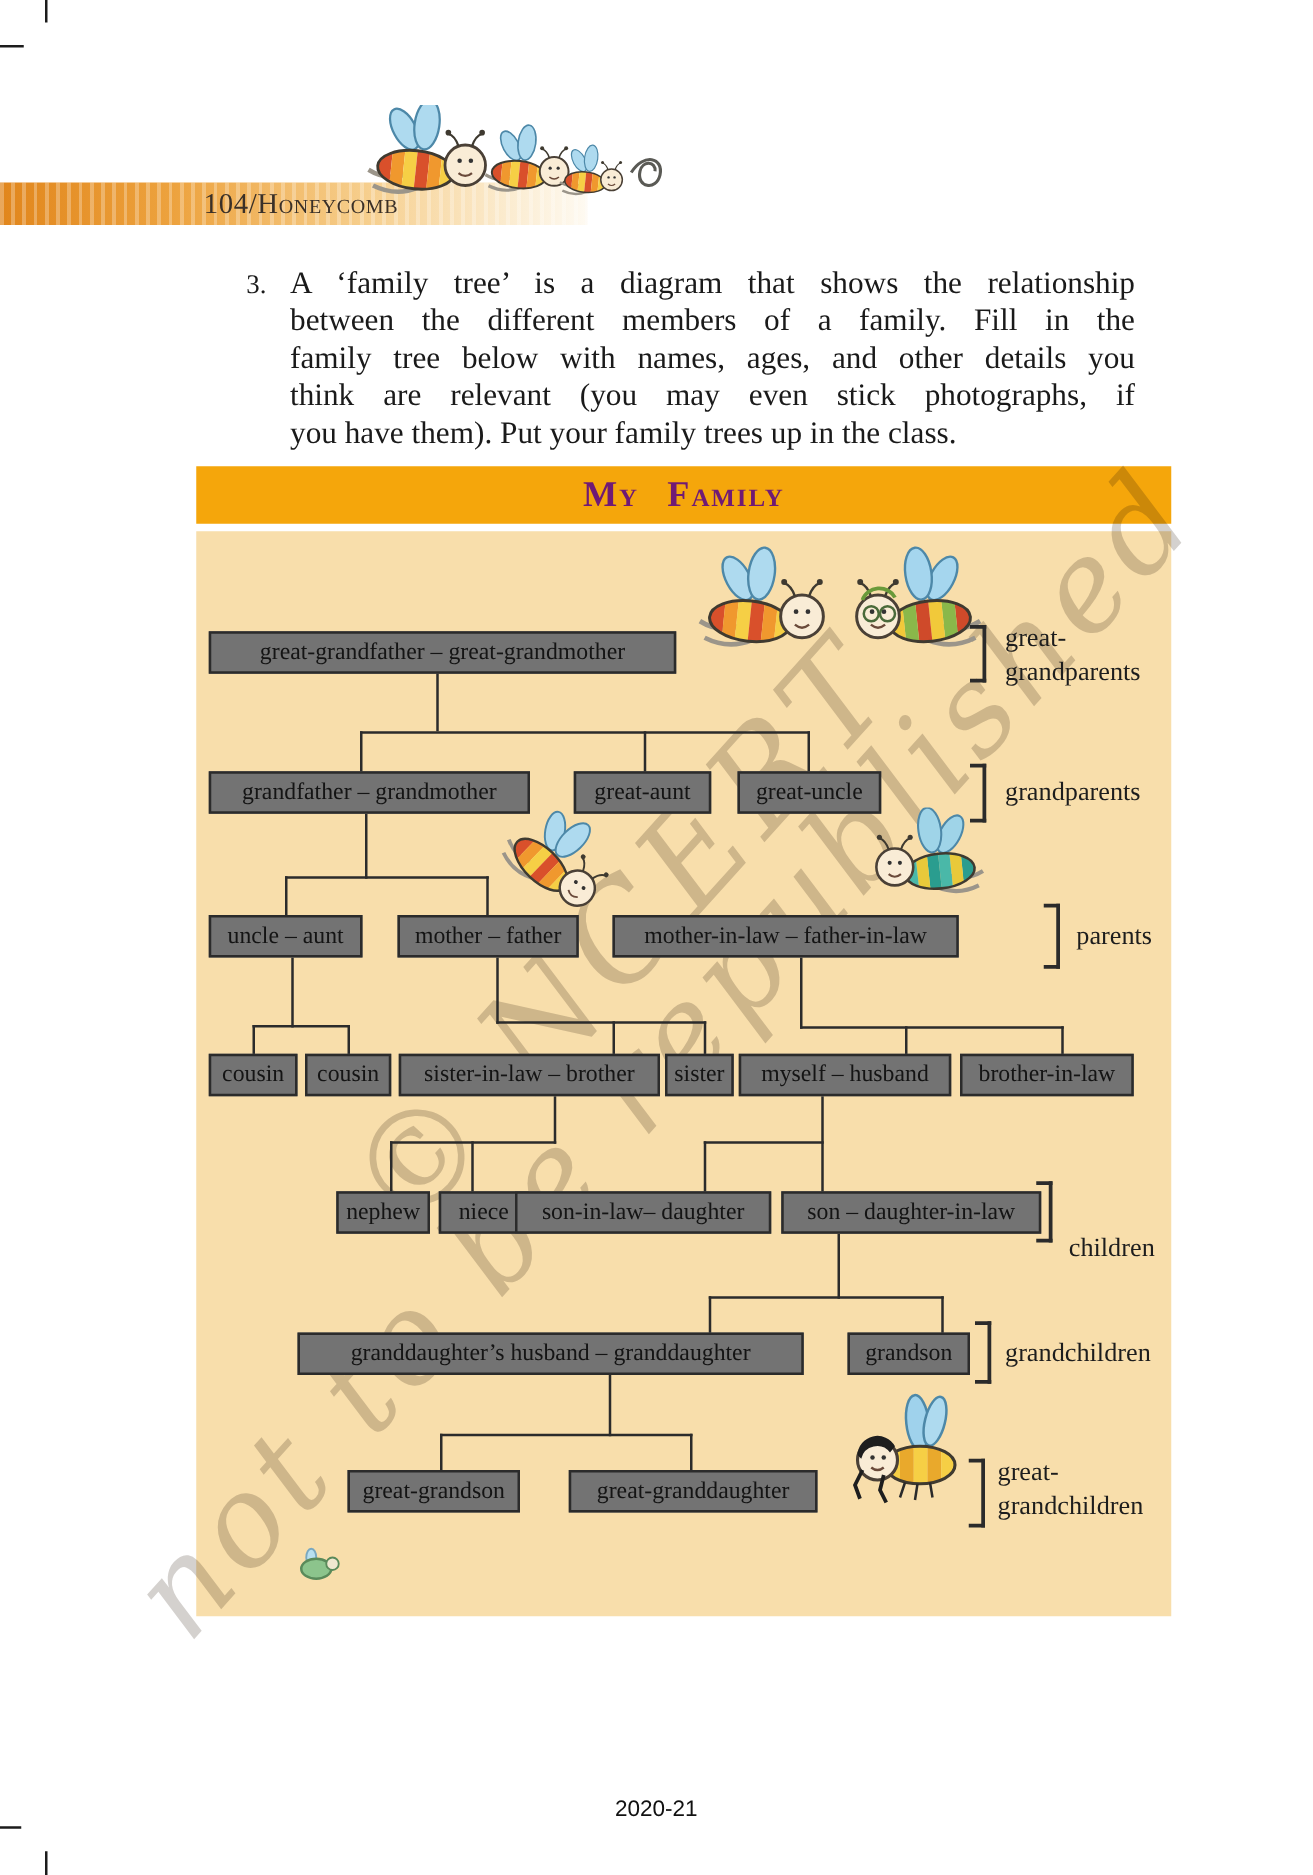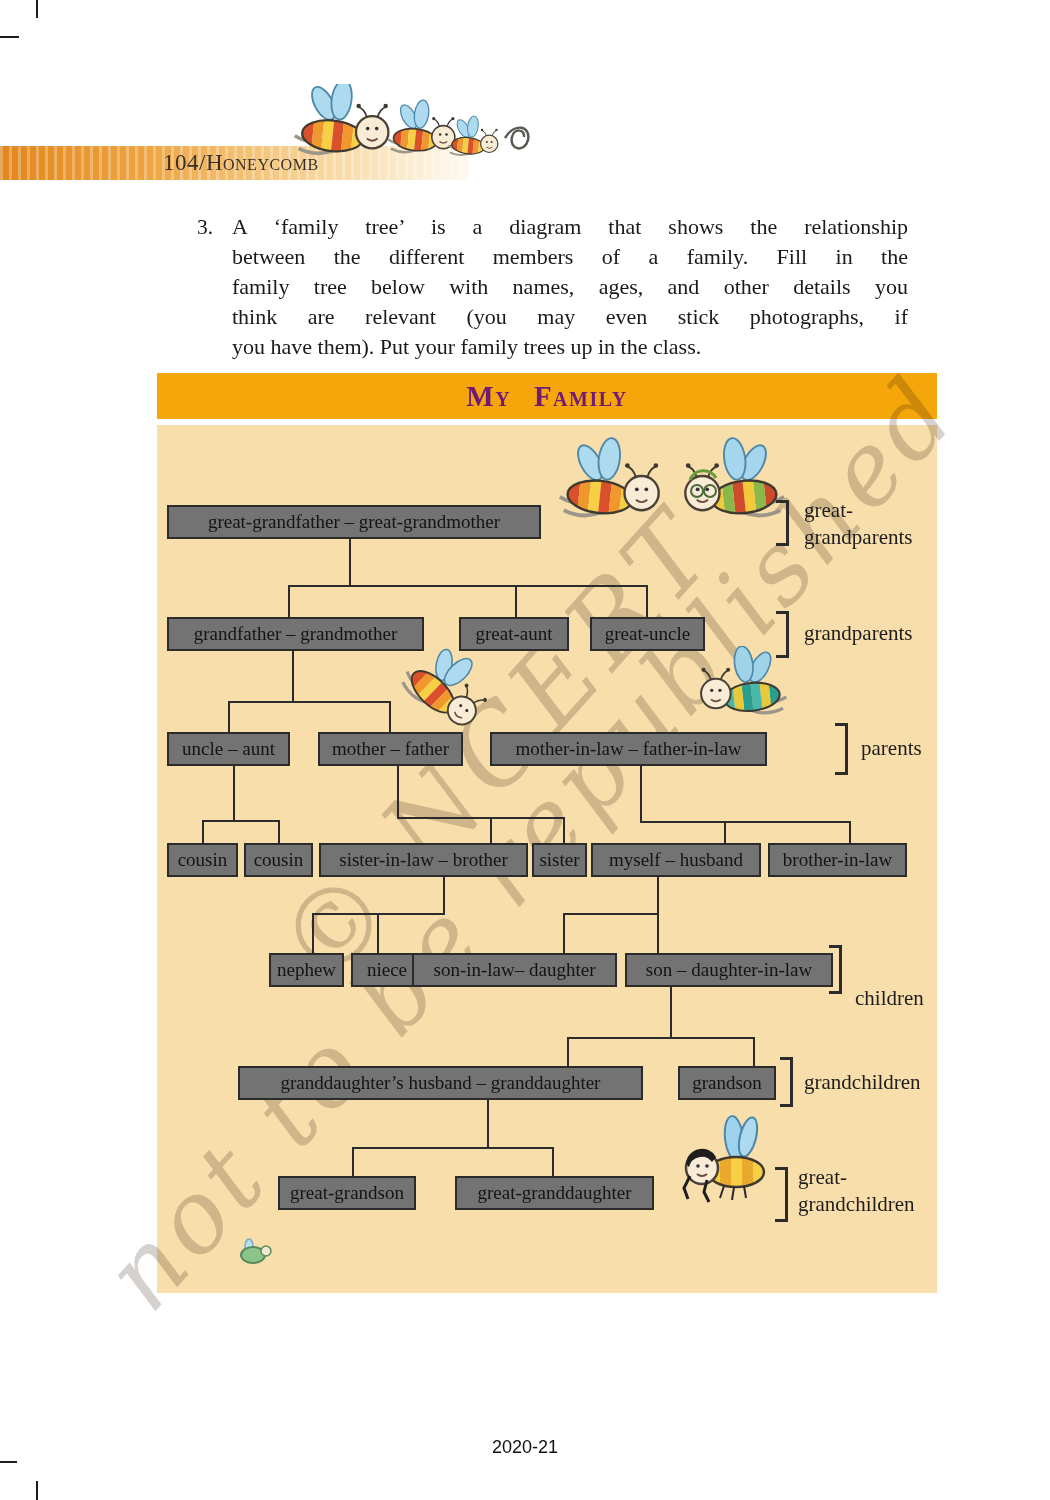--- a/index.html
+++ b/index.html
@@ -10,21 +10,21 @@
   .crop{position:absolute;background:#1c1c1c;}
   
   .hdr-bar{position:absolute;left:0;top:146px;width:470px;height:34px;
     background:
       repeating-linear-gradient(90deg, rgba(255,255,255,0.28) 0 3px, rgba(255,255,255,0) 3px 9px),
       linear-gradient(90deg,#E1861C 0%,#EDA33F 30%,#F6CE8C 62%,#FBEBCE 86%,#FEFAF2 100%);}
   .hdr-label{position:absolute;left:163px;top:146px;height:34px;line-height:34px;
     font-variant:small-caps;font-size:23px;color:#3a3028;letter-spacing:0.5px;z-index:2;}
   
   .ex-num{position:absolute;left:197px;top:212px;font-size:21.5px;line-height:30px;}
-  .ex-text{position:absolute;left:232px;top:212px;width:676px;font-size:22px;line-height:30px;}
+  .ex-text{position:absolute;left:232px;top:212px;width:676px;font-size:25px;line-height:30px;}
   .ex-text .jl{text-align:justify;text-align-last:justify;}
   .ex-text .ll{text-align:left;}
   
   .banner{position:absolute;left:157px;top:373px;width:780px;height:46px;background:#F5A60B;
     text-align:center;line-height:46px;font-variant:small-caps;font-weight:bold;font-size:29px;
     color:#701a75;letter-spacing:1.5px;word-spacing:14px;z-index:1;}
   .diagram{position:absolute;left:157px;top:425px;width:780px;height:868px;background:#F8DEAB;z-index:1;}
   
   .tbox{position:absolute;box-sizing:border-box;height:34px;background:#737373;
     border:2px solid #2B2B2B;font-size:19px;line-height:29px;text-align:center;

